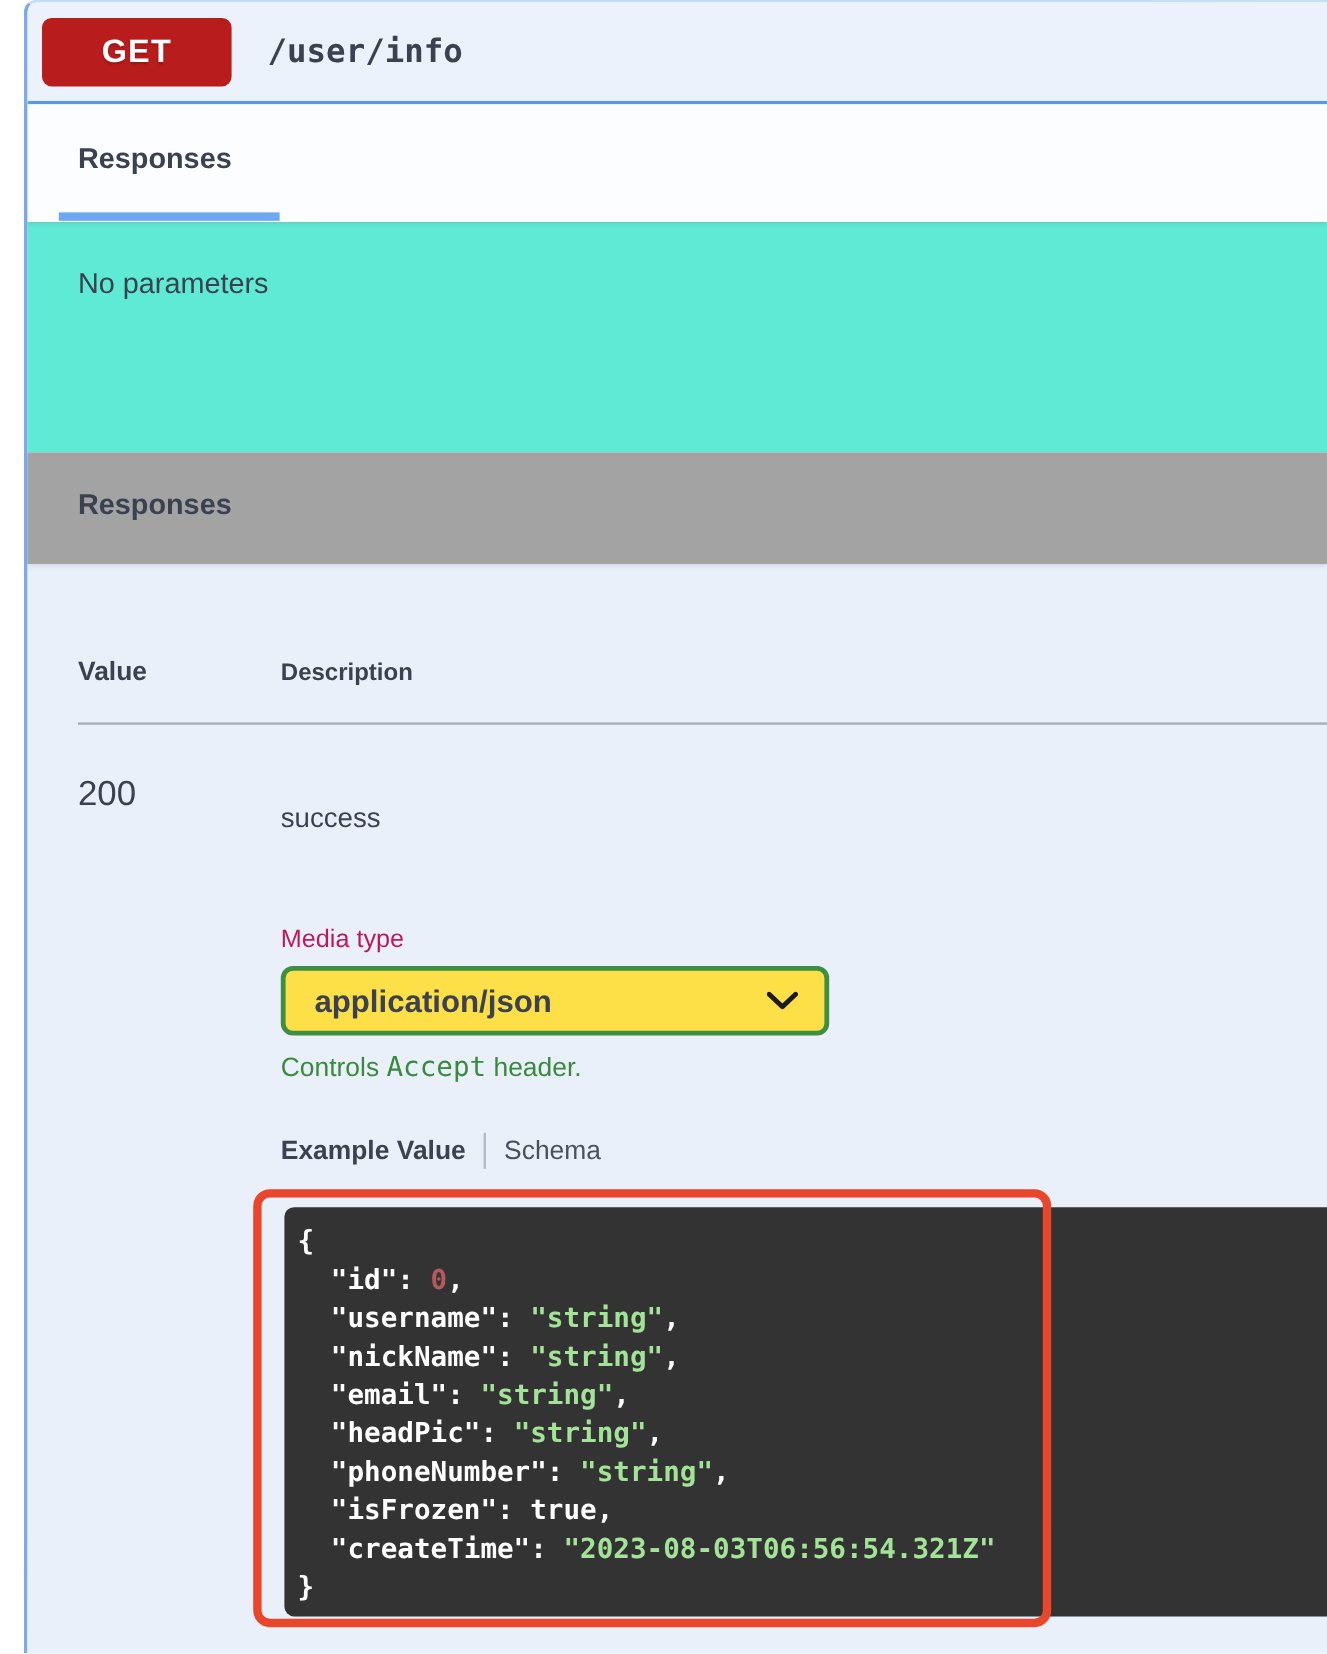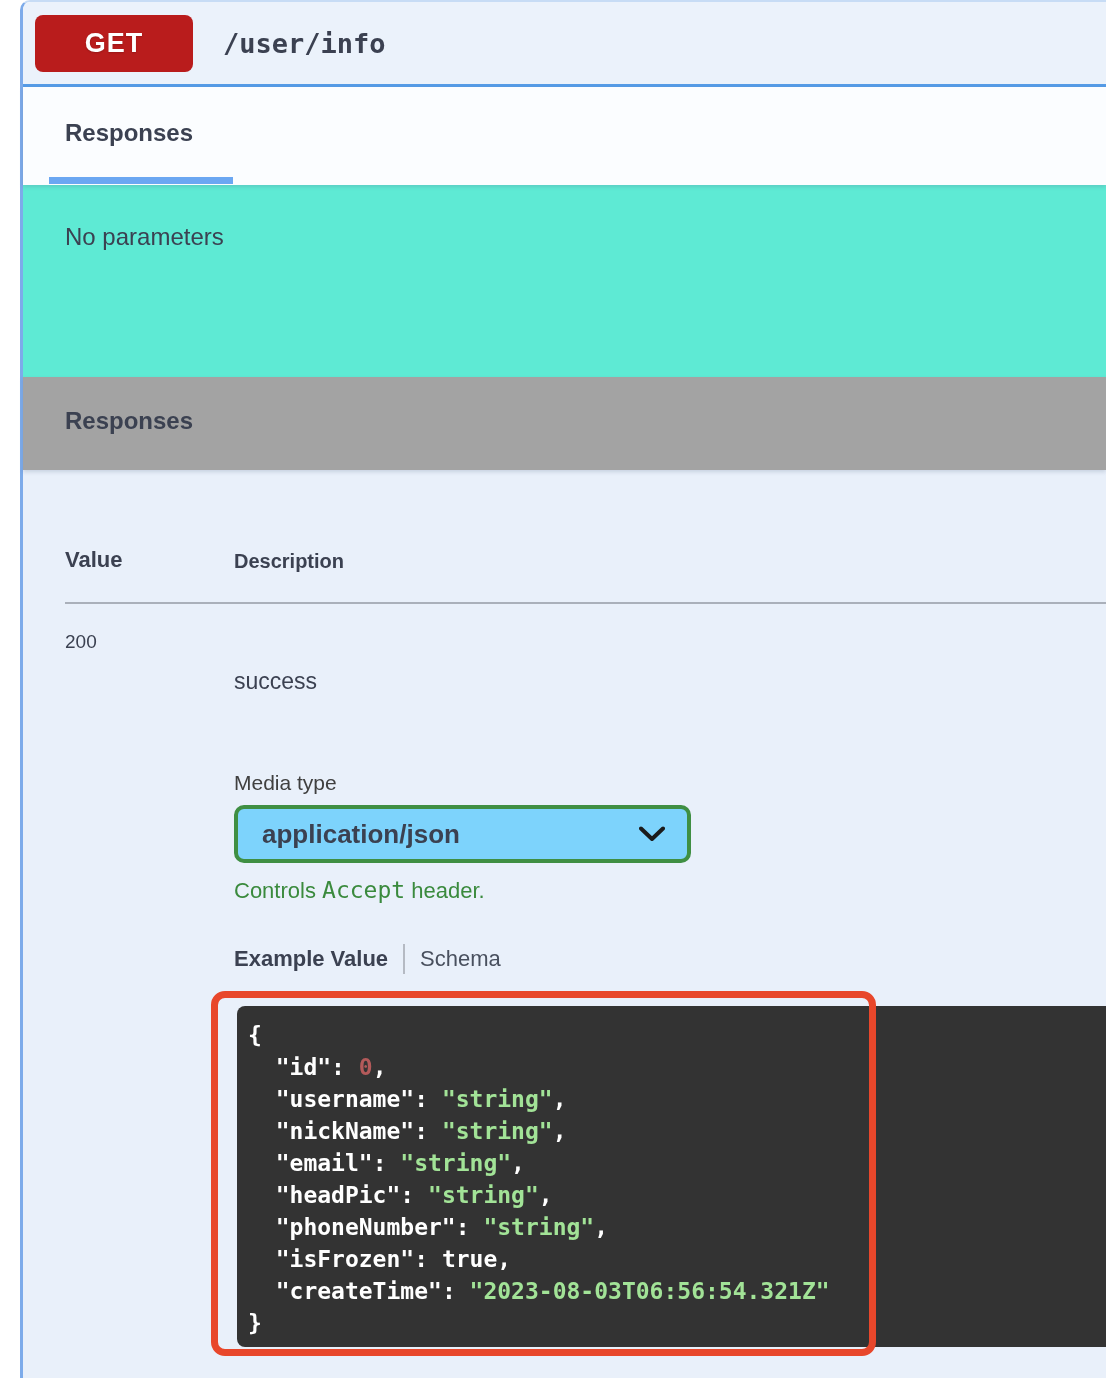--- a/index.html
+++ b/index.html
@@ -96,36 +96,36 @@
   }
   .th-desc {
     position:absolute; left:211px; top:80px;
     font-size:20px; font-weight:bold; color:#3b4151;text-align:center;
   }
   .table-divider {
     position:absolute; left:42px; right:0; top:132px;
     height:2px; background:#aab0ba;
   }
   .cell-code {
-    position:absolute; left:42px; top:161px;
-    font-size:19px; color:#3b4151;
+    position:absolute; left:42px; top:176px;
+    font-size:29px; color:#3b4151;
   }
   .cell-desc {
     position:absolute; left:211px; top:198px;
     font-size:23px; color:#3b4151;
   }
 
   .media-type-label {
     position:absolute; left:211px; top:301px;
-    font-size:21px; color:#404040;
+    font-size:21px; color:#be185d;
   }
   .media-type-select {
     position:absolute; left:211px; top:335px;
     width:457px; height:58px;
-    background:#7dd3fc;
+    background:#fde047;
     border:4px solid #3f8f43;
     border-radius:10px;
     display:flex; align-items:center; justify-content:space-between;
     padding:0 22px 0 24px;
     cursor:pointer;
   }
   .media-type-value { font-size:26px; font-weight:bold; color:#3b4151; }
   .chevron-down-icon { width:26px; height:16px; display:block; }
 
   .accept-note {

